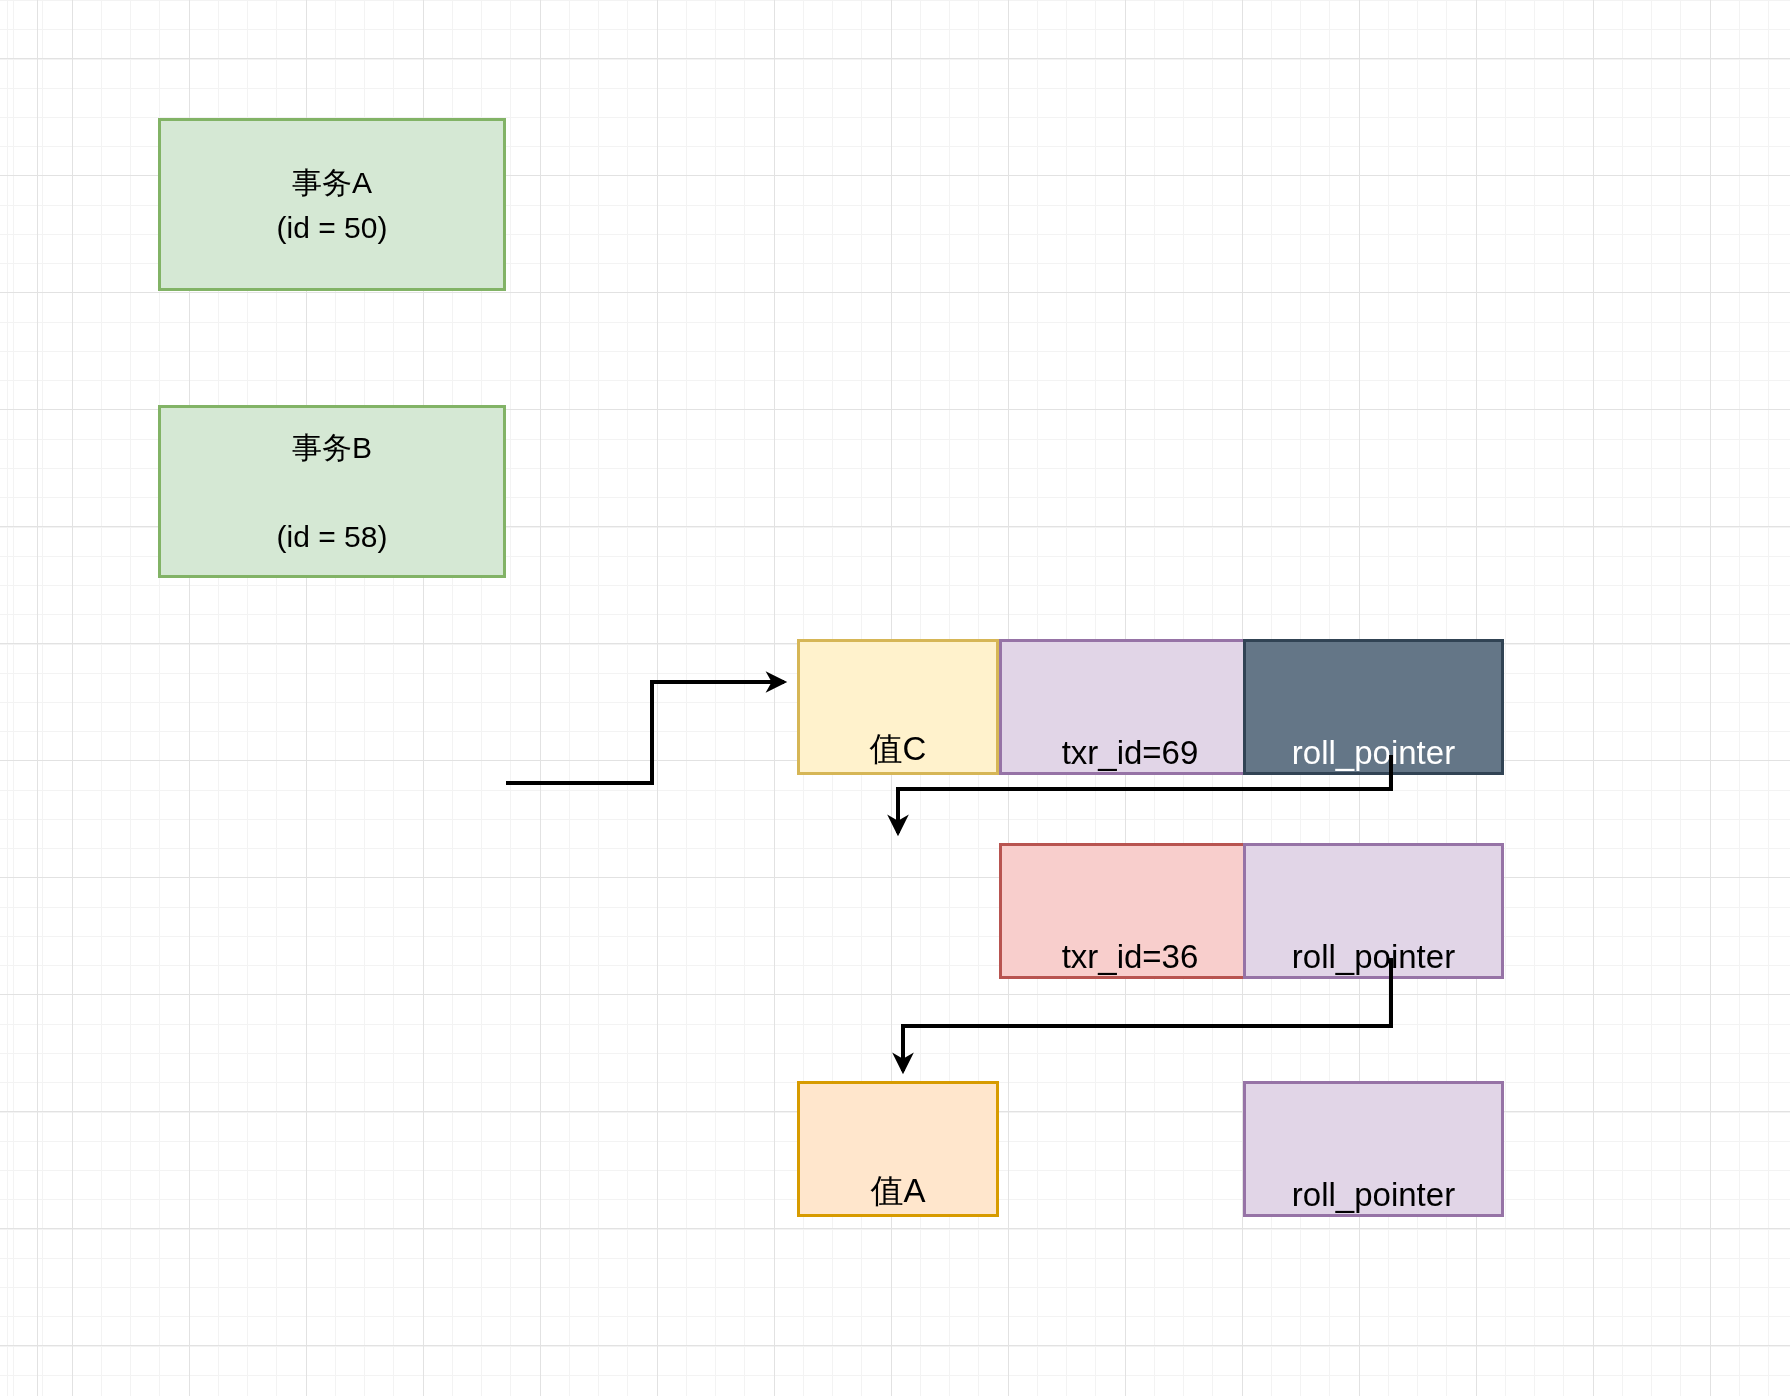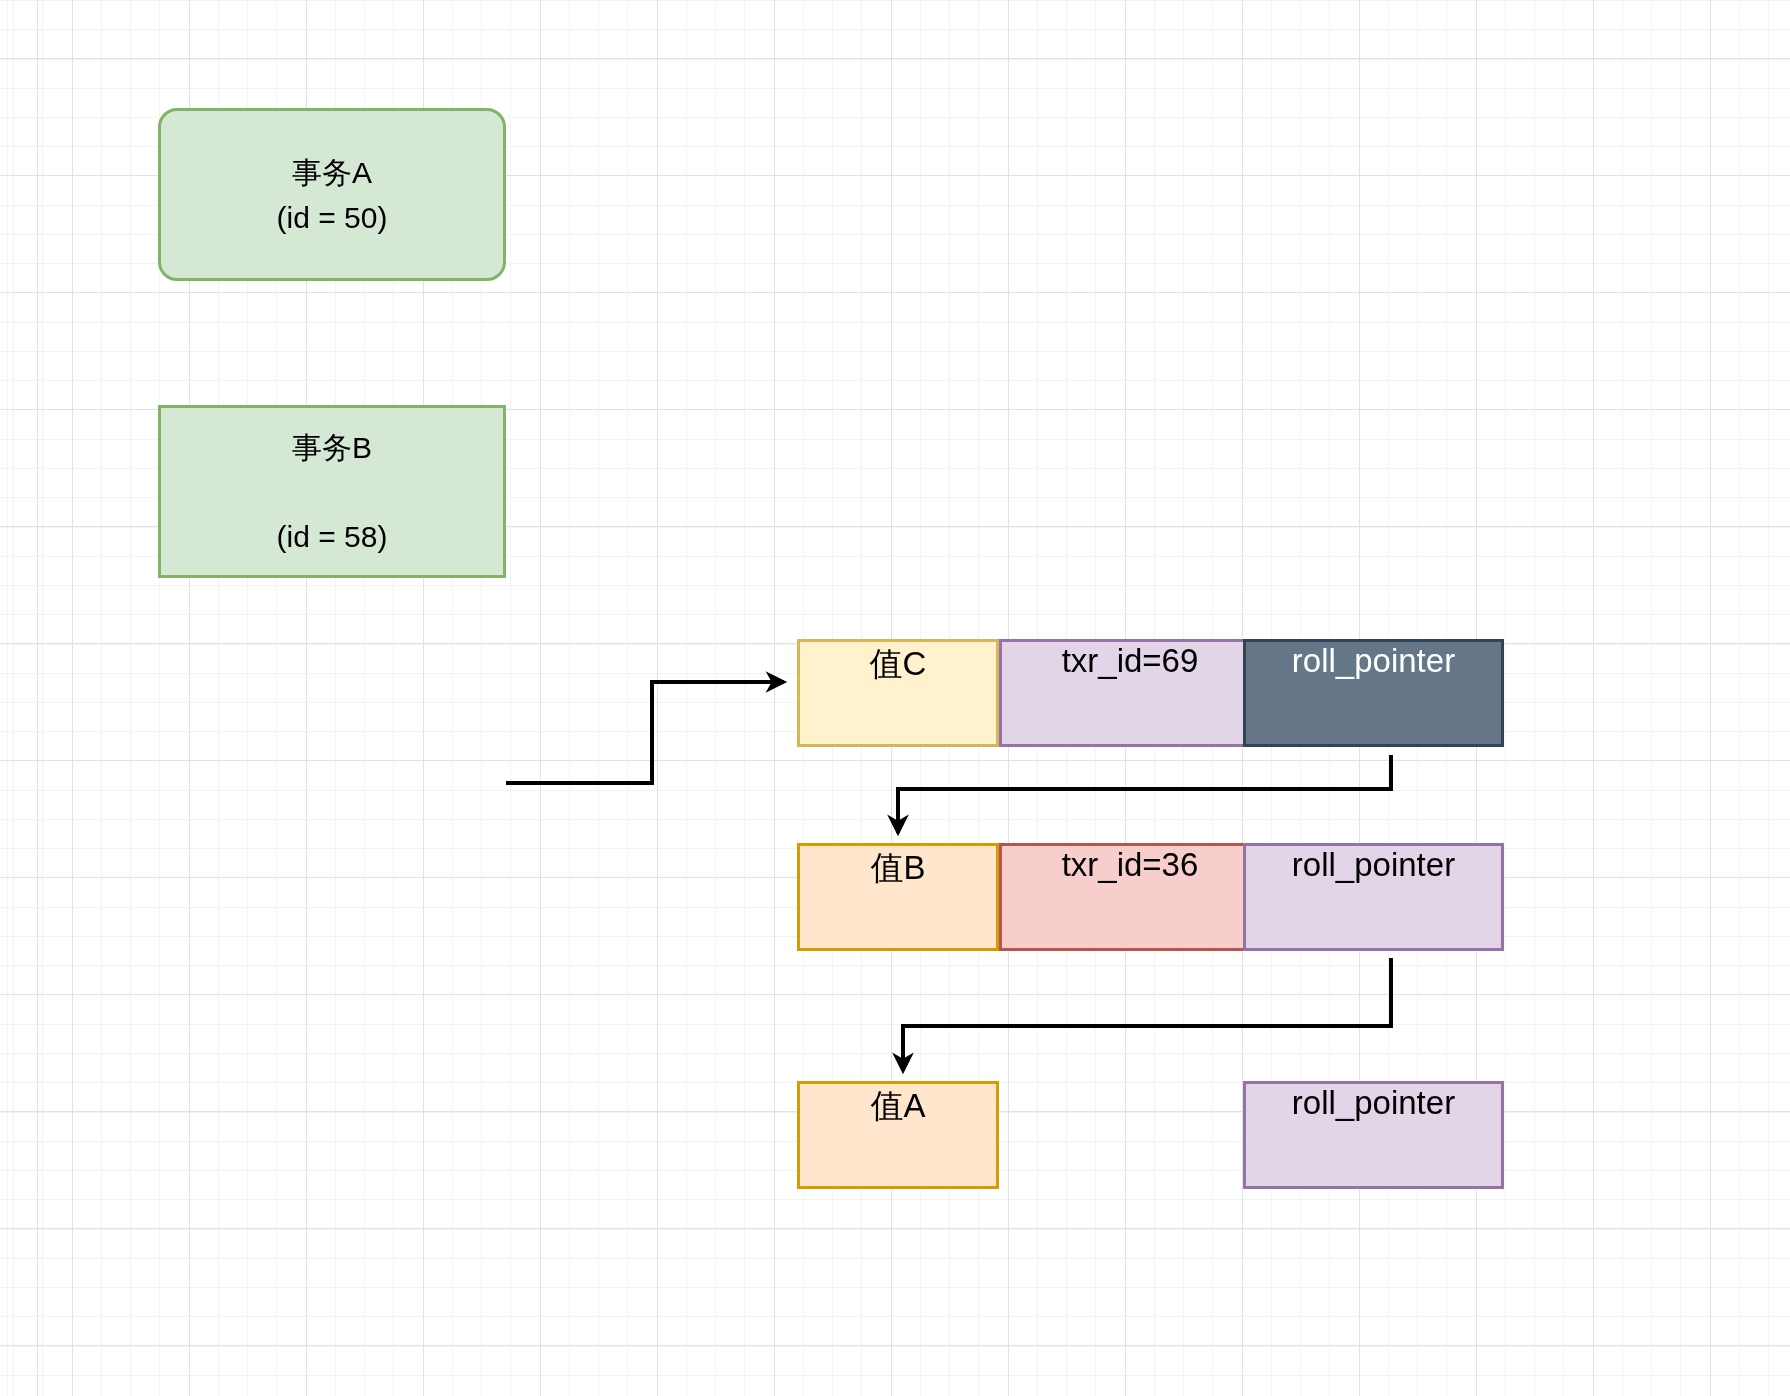--- a/index.html
+++ b/index.html
@@ -18,24 +18,24 @@
       repeating-linear-gradient(to right,  #f3f3f3 0, #f3f3f3 1px, transparent 1px, transparent 29.25px),
       repeating-linear-gradient(to bottom, #f3f3f3 0, #f3f3f3 1px, transparent 1px, transparent 29.25px);
     background-position:72px 0, 0 58px, 13px 0, 0 0;
   }
   .tx{
     position:absolute;left:158px;width:348px;height:173px;
     background:#d5e8d4;border:3px solid #82b366;box-sizing:border-box;
     display:flex;flex-direction:column;align-items:center;justify-content:center;
     font-size:30px;line-height:45px;color:#000;text-align:center;
   }
-  .tx-a{top:108px;border-radius:19px;} .tx-b{top:405px;gap:44px;} .tx-c{top:695px;}
+  .tx-a{top:118px;} .tx-b{top:405px;gap:44px;} .tx-c{top:695px;}
   .cell{
-    position:absolute;height:108px;box-sizing:border-box;border:3px solid;
-    display:flex;align-items:flex-start;justify-content:center;
+    position:absolute;height:136px;box-sizing:border-box;border:3px solid;
+    display:flex;align-items:flex-end;justify-content:center;
     font-size:33px;color:#000;
   }
   .r1{top:639px;} .r2{top:843px;} .r3{top:1081px;}
   .cx1{left:797px;width:202px;}
   .cx2{left:999px;width:262px;}
   .cx3{left:1243px;width:261px;}
   .fill-yellow{background:#fff2cc;border-color:#d6b656;}
   .fill-orange{background:#ffe6cc;border-color:#d79b00;}
   .fill-purple{background:#e1d5e7;border-color:#9673a6;}
   .fill-red{background:#f8cecc;border-color:#b85450;}
@@ -59,23 +59,20 @@
   <div class="cell r1 cx1 fill-yellow">
     <span>值C</span>
   </div>
   <div class="cell r1 cx2 fill-purple">
     <span>txr_id=69</span>
   </div>
   <div class="cell r1 cx3 fill-dark">
     <span>roll_pointer</span>
   </div>
 
-  <div class="cell r2 cx1 fill-orange">
-    <span>值B</span>
-  </div>
   <div class="cell r2 cx2 fill-red">
     <span>txr_id=36</span>
   </div>
   <div class="cell r2 cx3 fill-purple">
     <span>roll_pointer</span>
   </div>
 
   <div class="cell r3 cx1 fill-orange">
     <span>值A</span>
   </div>

